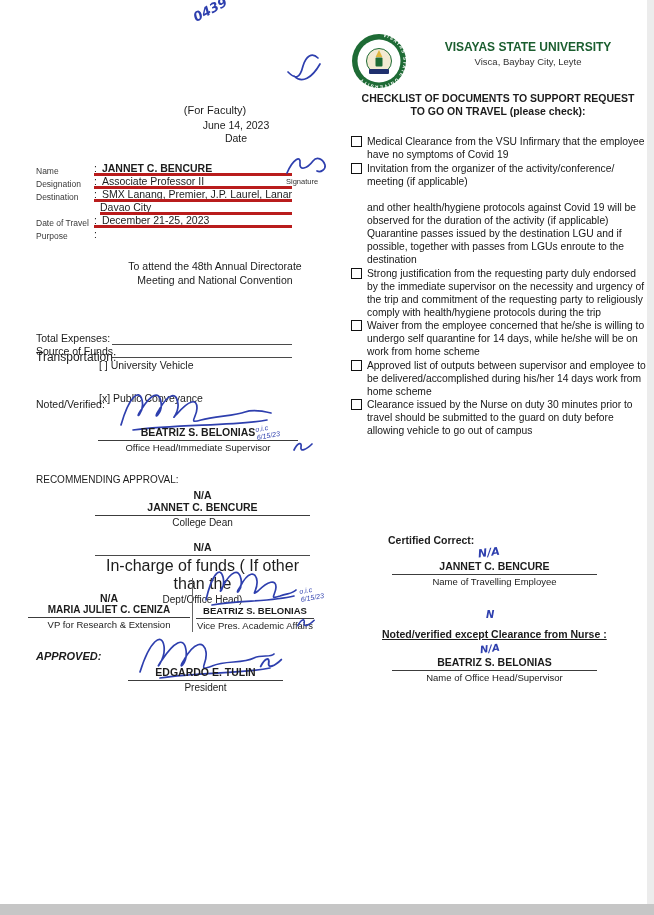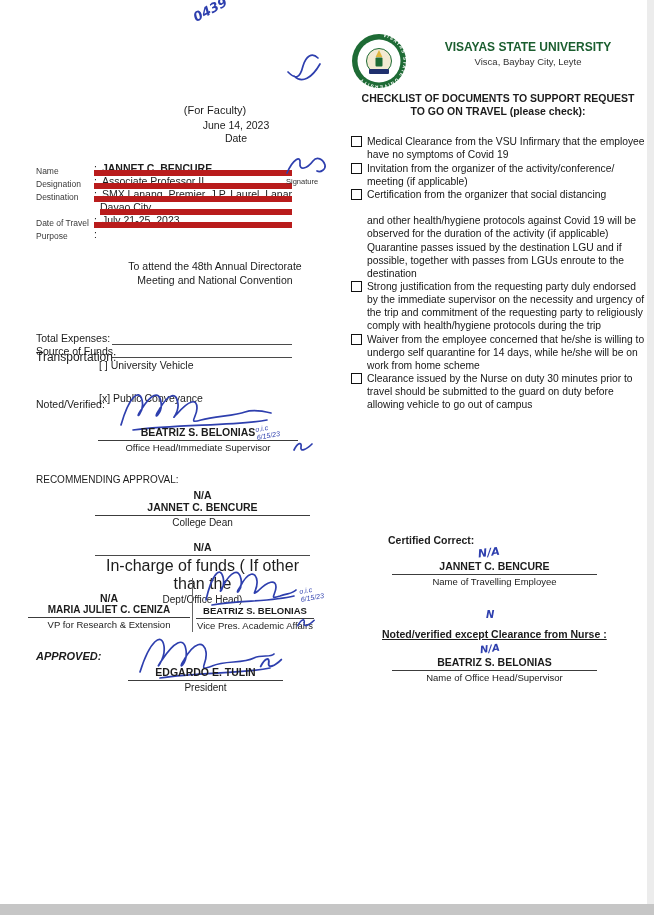--- a/index.html
+++ b/index.html
@@ -19,21 +19,21 @@
   .barcode { position:absolute; left:12px; top:17px; width:200px; height:24px;
     background-image:
       repeating-linear-gradient(90deg,#000 0 2px,transparent 2px 4px),
       repeating-linear-gradient(90deg,#000 0 1px,transparent 1px 7px),
       repeating-linear-gradient(90deg,transparent 0 3px,#000 3px 5px,transparent 5px 13px);
   }
   .barcodetext { position:absolute; left:0; top:43px; width:100%; text-align:center;
     font-family:"Liberation Mono", monospace; font-size:10px; letter-spacing:1px; color:#111; }
 
   .flabel { font-size:8.5px; color:#3a3a3a; }
-  .fval { border-bottom:6px solid #b91c1c; font-size:10.5px; height:14px; white-space:nowrap; overflow:hidden; }
+  .fval { border-bottom:3px solid #b91c1c; font-size:10.5px; height:14px; white-space:nowrap; overflow:hidden; }
   .fval .colon { margin-right:5px; }
   .uline { border-bottom:1px solid #4a4a4a; }
 
   .sigblock .nm { font-weight:bold; font-size:10.5px; text-align:center; border-bottom:1px solid #3c3c3c; padding-bottom:2px; }
   .sigblock .tt { font-size:9.5px; text-align:center; padding-top:1px; }
 
   .oic { font-size:7px; color:#2e3fae; font-style:italic; line-height:8px; transform:rotate(-10deg); }
 
   .chk-item { display:flex; margin-bottom:0.5px; }
   .chk-box { width:11px; height:11px; border:1.8px solid #111; background:#fff; flex:0 0 11px; margin:1px 5px 0 1px; }
@@ -71,21 +71,21 @@
   <div class="a flabel" style="left:36px;top:192px;">Destination</div>
   <div class="a fval" style="left:94px;top:188px;width:198px;">
     <span class="colon">:</span><span>SMX Lanang, Premier, J.P. Laurel, Lanang</span>
   </div>
   <div class="a fval" style="left:100px;top:201px;width:192px;">
     <span>Davao City</span>
   </div>
 
   <div class="a flabel" style="left:36px;top:218px;">Date of Travel</div>
   <div class="a fval" style="left:94px;top:214px;width:198px;">
-    <span class="colon">:</span><span>July 21-25, 2023</span>
+    <span class="colon">:</span><span>December 21-25, 2023</span>
   </div>
 
   <div class="a flabel" style="left:36px;top:231px;">Purpose</div>
   <div class="a" style="left:94px;top:228px;font-size:10.5px;">:</div>
 
   <svg class="a" style="left:283px;top:153px;" width="48" height="26" viewBox="0 0 48 26">
     <path class="ink" d="M4,20 C10,6 18,2 17,10 C16,18 24,16 30,8 C34,3 40,6 42,12 C43,16 38,20 34,18"></path>
   </svg>
   <div class="a" style="left:286px;top:177px;font-size:7.5px;color:#333;">Signature</div>
 
@@ -200,24 +200,20 @@
       <div class="chk-item">
         <span class="chk-box"></span>
         <span class="chk-text">Medical Clearance from the VSU Infirmary that the employee have no symptoms of Covid 19</span>
       </div>
 
       <div class="chk-item">
         <span class="chk-box"></span>
         <span class="chk-text">Invitation from the organizer of the activity/conference/ meeting (if applicable)</span>
       </div>
 
-      <div class="chk-item">
-        <span class="chk-box"></span>
-        <span class="chk-text">Certification from the organizer that social distancing</span>
-      </div>
 
       <div class="chk-item" style="margin-top: 13px;">
         <span class="chk-box" style="visibility: hidden;"></span>
         <span class="chk-text">and other health/hygiene protocols against Covid 19 will be observed for the duration of the activity (if applicable)</span>
       </div>
 
       <div class="chk-item">
         <span class="chk-box" style="visibility: hidden;"></span>
         <span class="chk-text">Quarantine passes issued by the destination LGU and if possible, together with passes from LGUs enroute to the destination</span>
       </div>
@@ -225,20 +221,24 @@
       <div class="chk-item">
         <span class="chk-box"></span>
         <span class="chk-text">Strong justification from the requesting party duly endorsed by the immediate supervisor on the necessity and urgency of the trip and commitment of the requesting party to religiously comply with health/hygiene protocols during the trip</span>
       </div>
 
       <div class="chk-item">
         <span class="chk-box"></span>
         <span class="chk-text">Waiver from the employee concerned that he/she is willing to undergo self quarantine for 14 days, while he/she will be on work from home scheme</span>
       </div>
 
+      <div class="chk-item">
+        <span class="chk-box"></span>
+        <span class="chk-text">Approved list of outputs between supervisor and employee to be delivered/accomplished during his/her 14 days work from home scheme</span>
+      </div>
 
       <div class="chk-item">
         <span class="chk-box"></span>
         <span class="chk-text">Clearance issued by the Nurse on duty 30 minutes prior to travel should be submitted to the guard on duty before allowing vehicle to go out of campus</span>
       </div>
     </div>
 
   <div class="a b" style="left:388px;top:534px;font-size:10.5px;">Certified Correct:</div>
   <div class="a hw" style="left:478px;top:546px;font-size:11px;transform:rotate(-8deg);">N/A</div>
   <div class="a sigblock" style="left:392px;top:560px;width:205px;">

